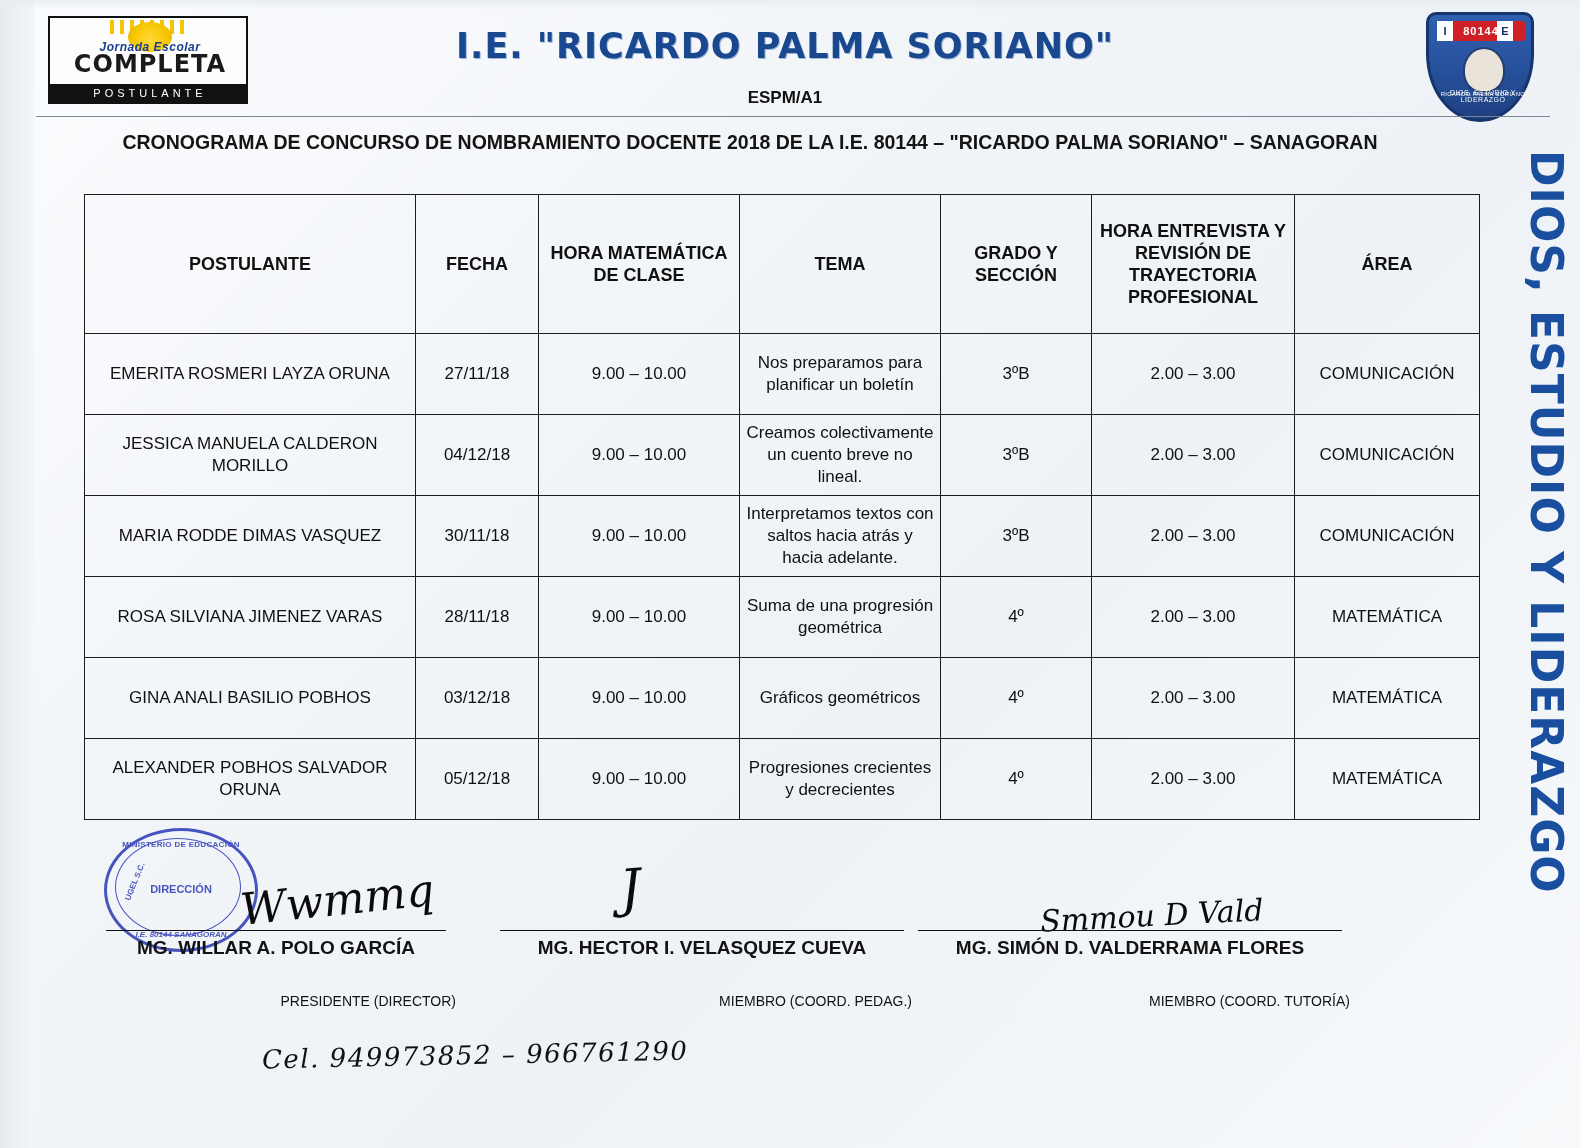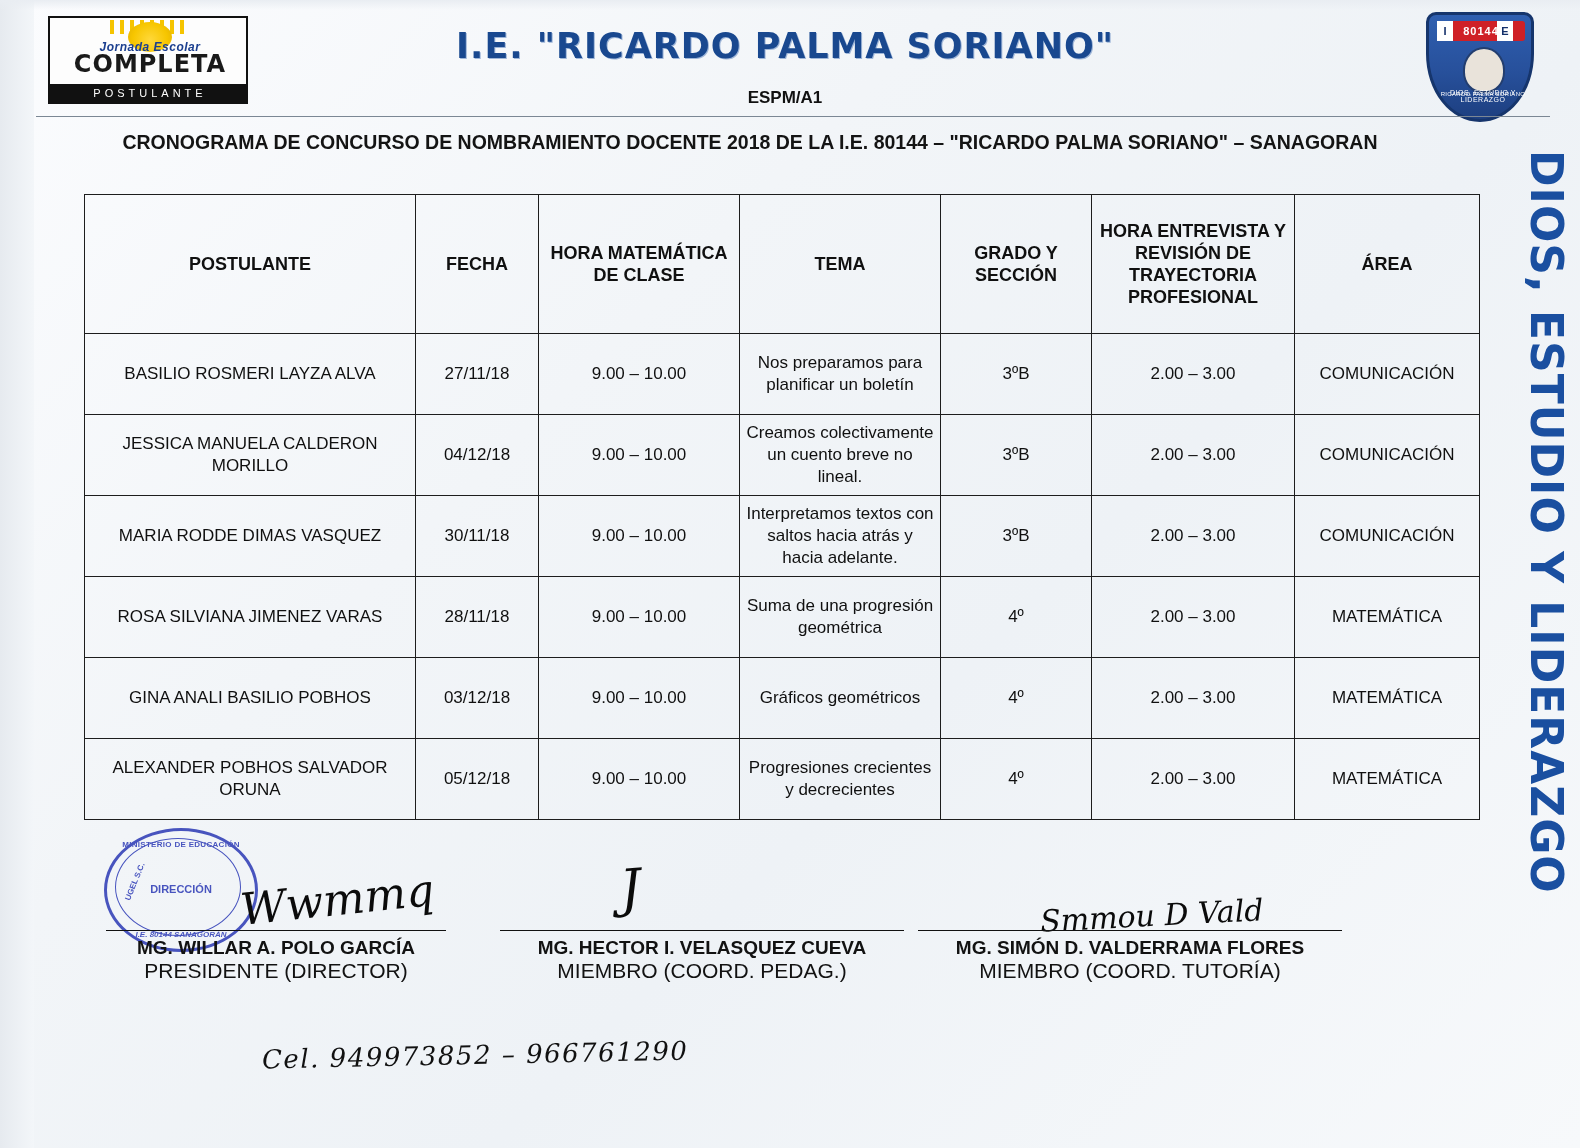--- a/index.html
+++ b/index.html
@@ -284,23 +284,25 @@
     border-top: 1.6px solid #111;
     margin: 0 auto 6px auto;
   }
   .sig .name {
     font-size: 19px;
     font-weight: bold;
     color: #121212;
     white-space: nowrap;
   }
   .sig .role {
-    font-size: 21px;
+    font-size: 14px;
     color: #121212;
+    margin-top: 34px;
     white-space: nowrap;
+    text-align: right;
   }
   #sig-1 { left: 96px; top: 930px; width: 360px; }
   #sig-1 .line { width: 340px; }
   #sig-2 { left: 492px; top: 930px; width: 420px; }
   #sig-2 .line { width: 404px; }
   #sig-3 { left: 910px; top: 930px; width: 440px; }
   #sig-3 .line { width: 424px; }
 
   .scribble {
     position: absolute;
@@ -420,21 +422,21 @@
           <th class="c-fecha">FECHA</th>
           <th class="c-hora">HORA MATEMÁTICA DE CLASE</th>
           <th class="c-tema">TEMA</th>
           <th class="c-grado">GRADO Y SECCIÓN</th>
           <th class="c-ent">HORA ENTREVISTA Y REVISIÓN DE TRAYECTORIA PROFESIONAL</th>
           <th class="c-area">ÁREA</th>
         </tr>
       </thead>
       <tbody>
         <tr>
-          <td>BASILIO ROSMERI LAYZA ALVA</td>
+          <td>EMERITA ROSMERI LAYZA ORUNA</td>
           <td>27/11/18</td>
           <td>9.00 – 10.00</td>
           <td class="tema">Nos preparamos para planificar un boletín</td>
           <td>3ºB</td>
           <td class="hora-ent">2.00 – 3.00</td>
           <td>COMUNICACIÓN</td>
         </tr>
         <tr>
           <td>JESSICA MANUELA CALDERON MORILLO</td>
           <td>04/12/18</td>

